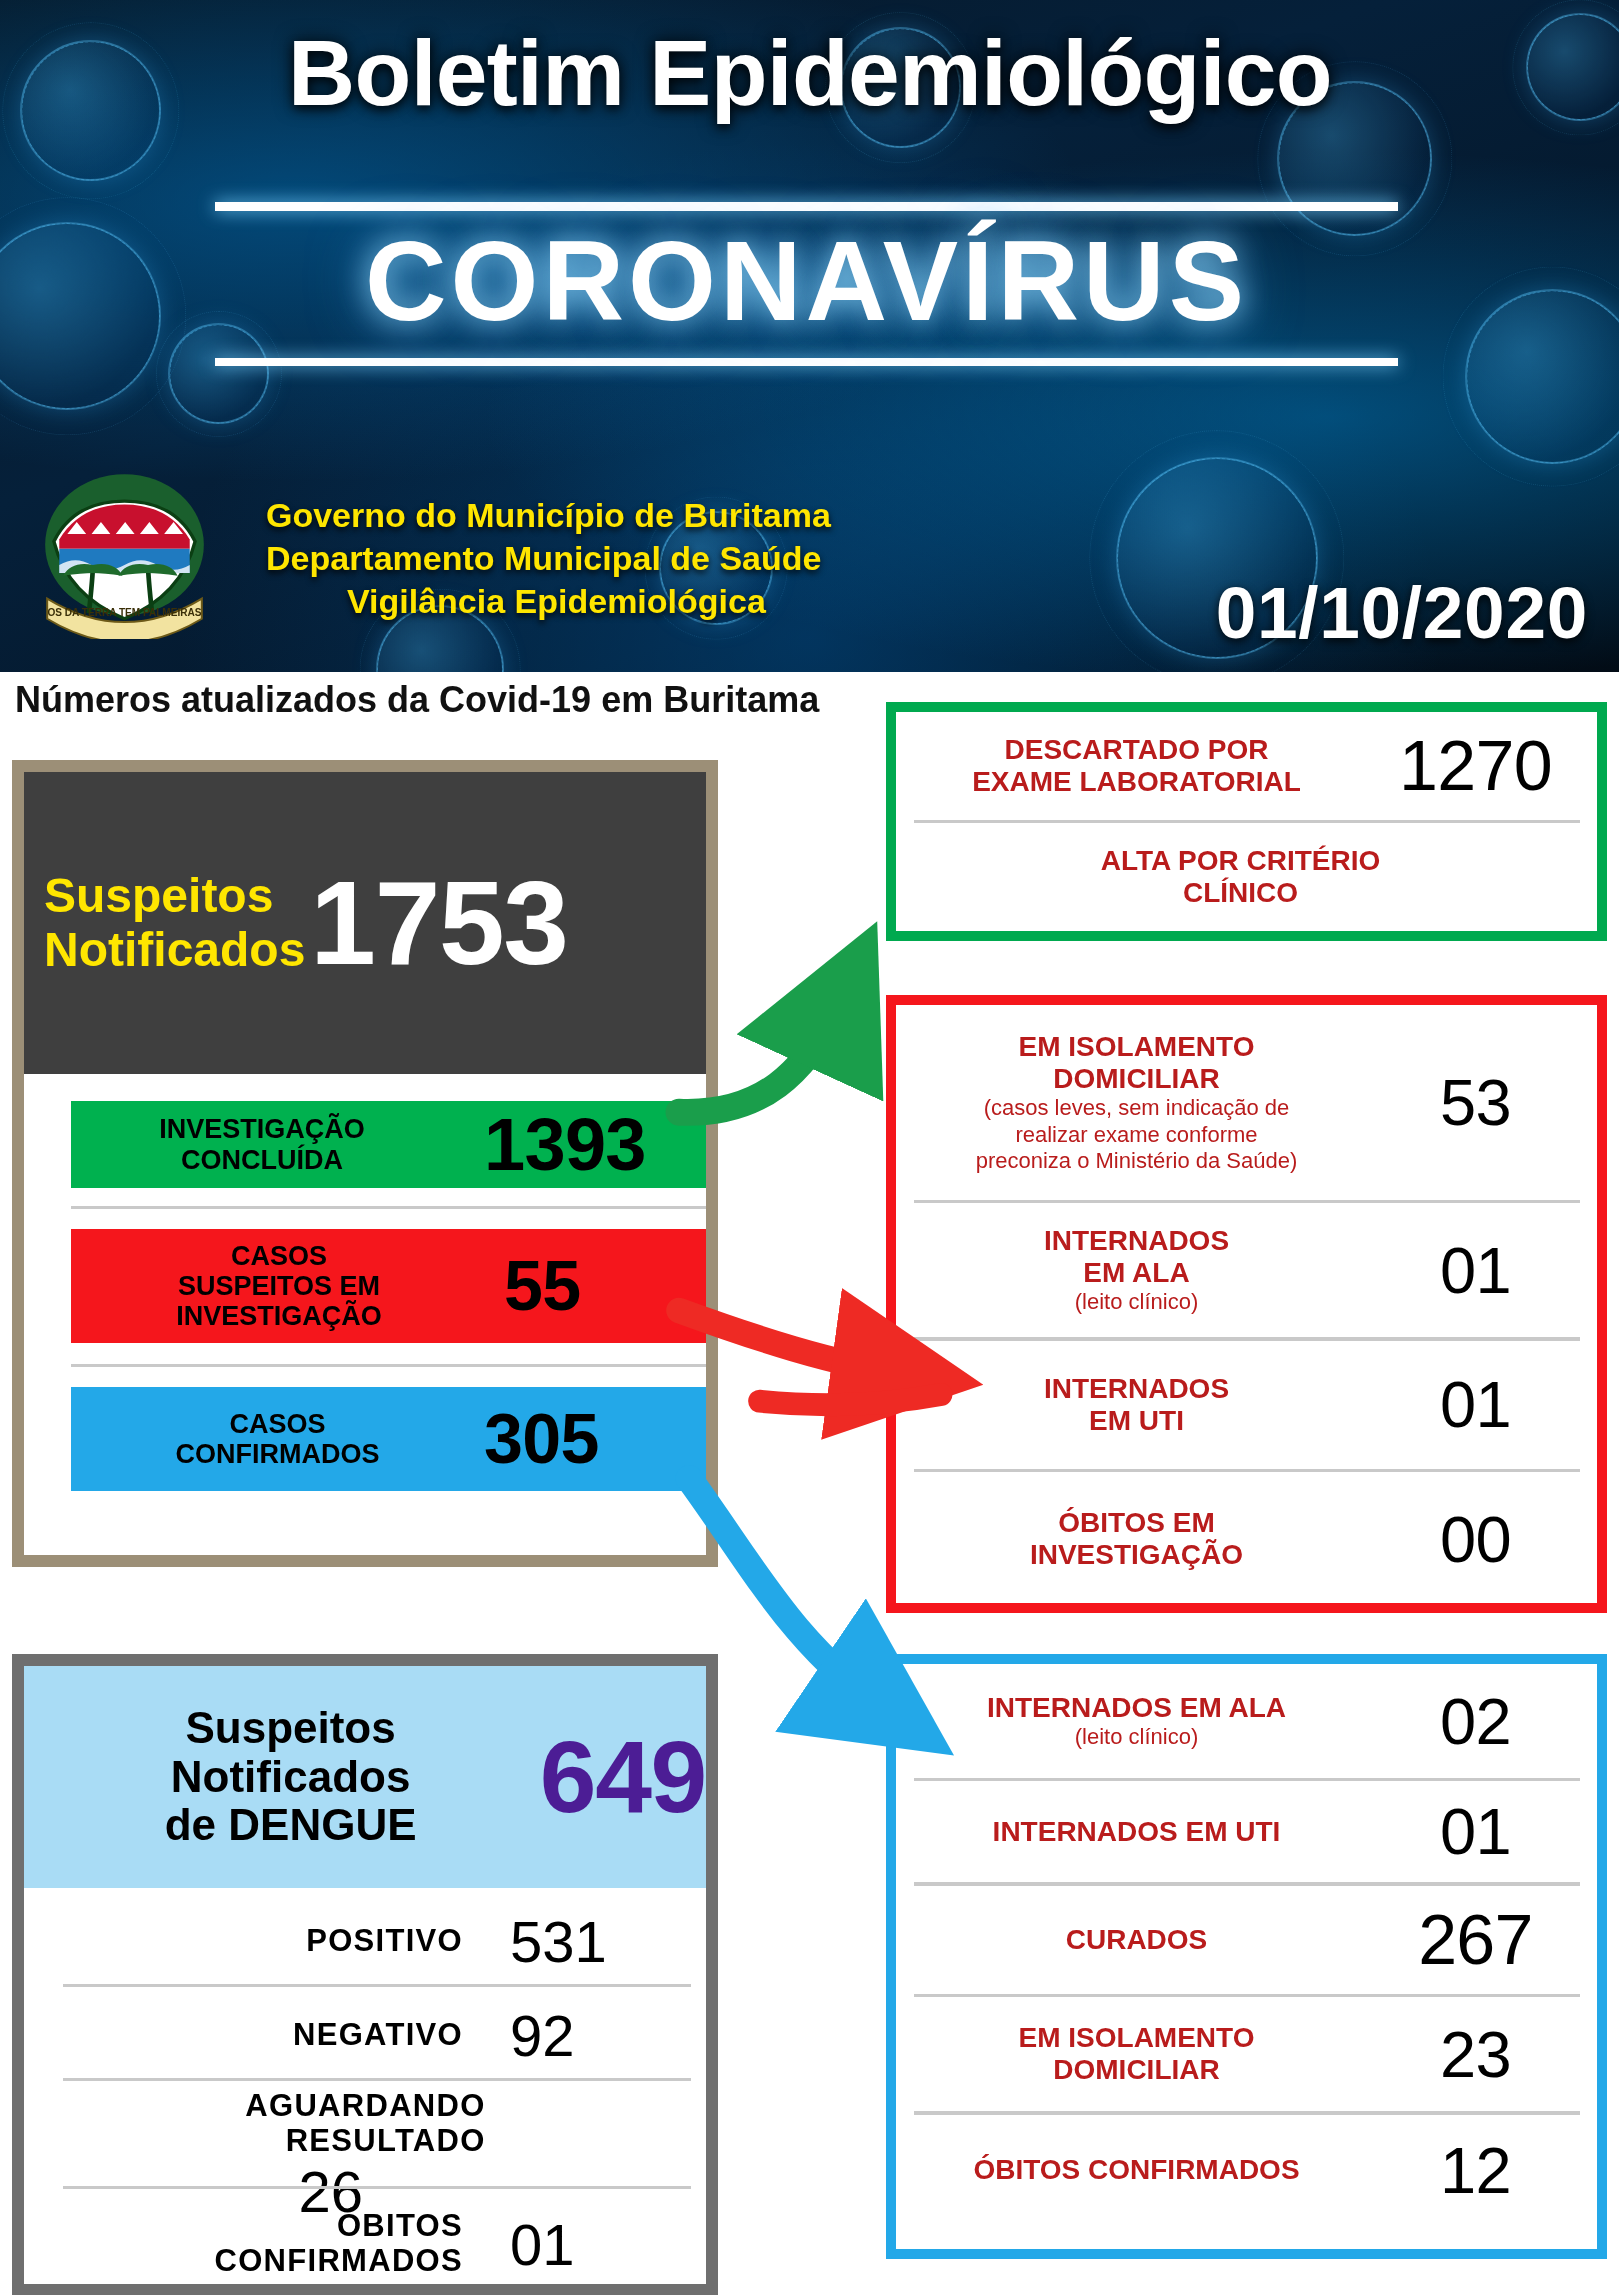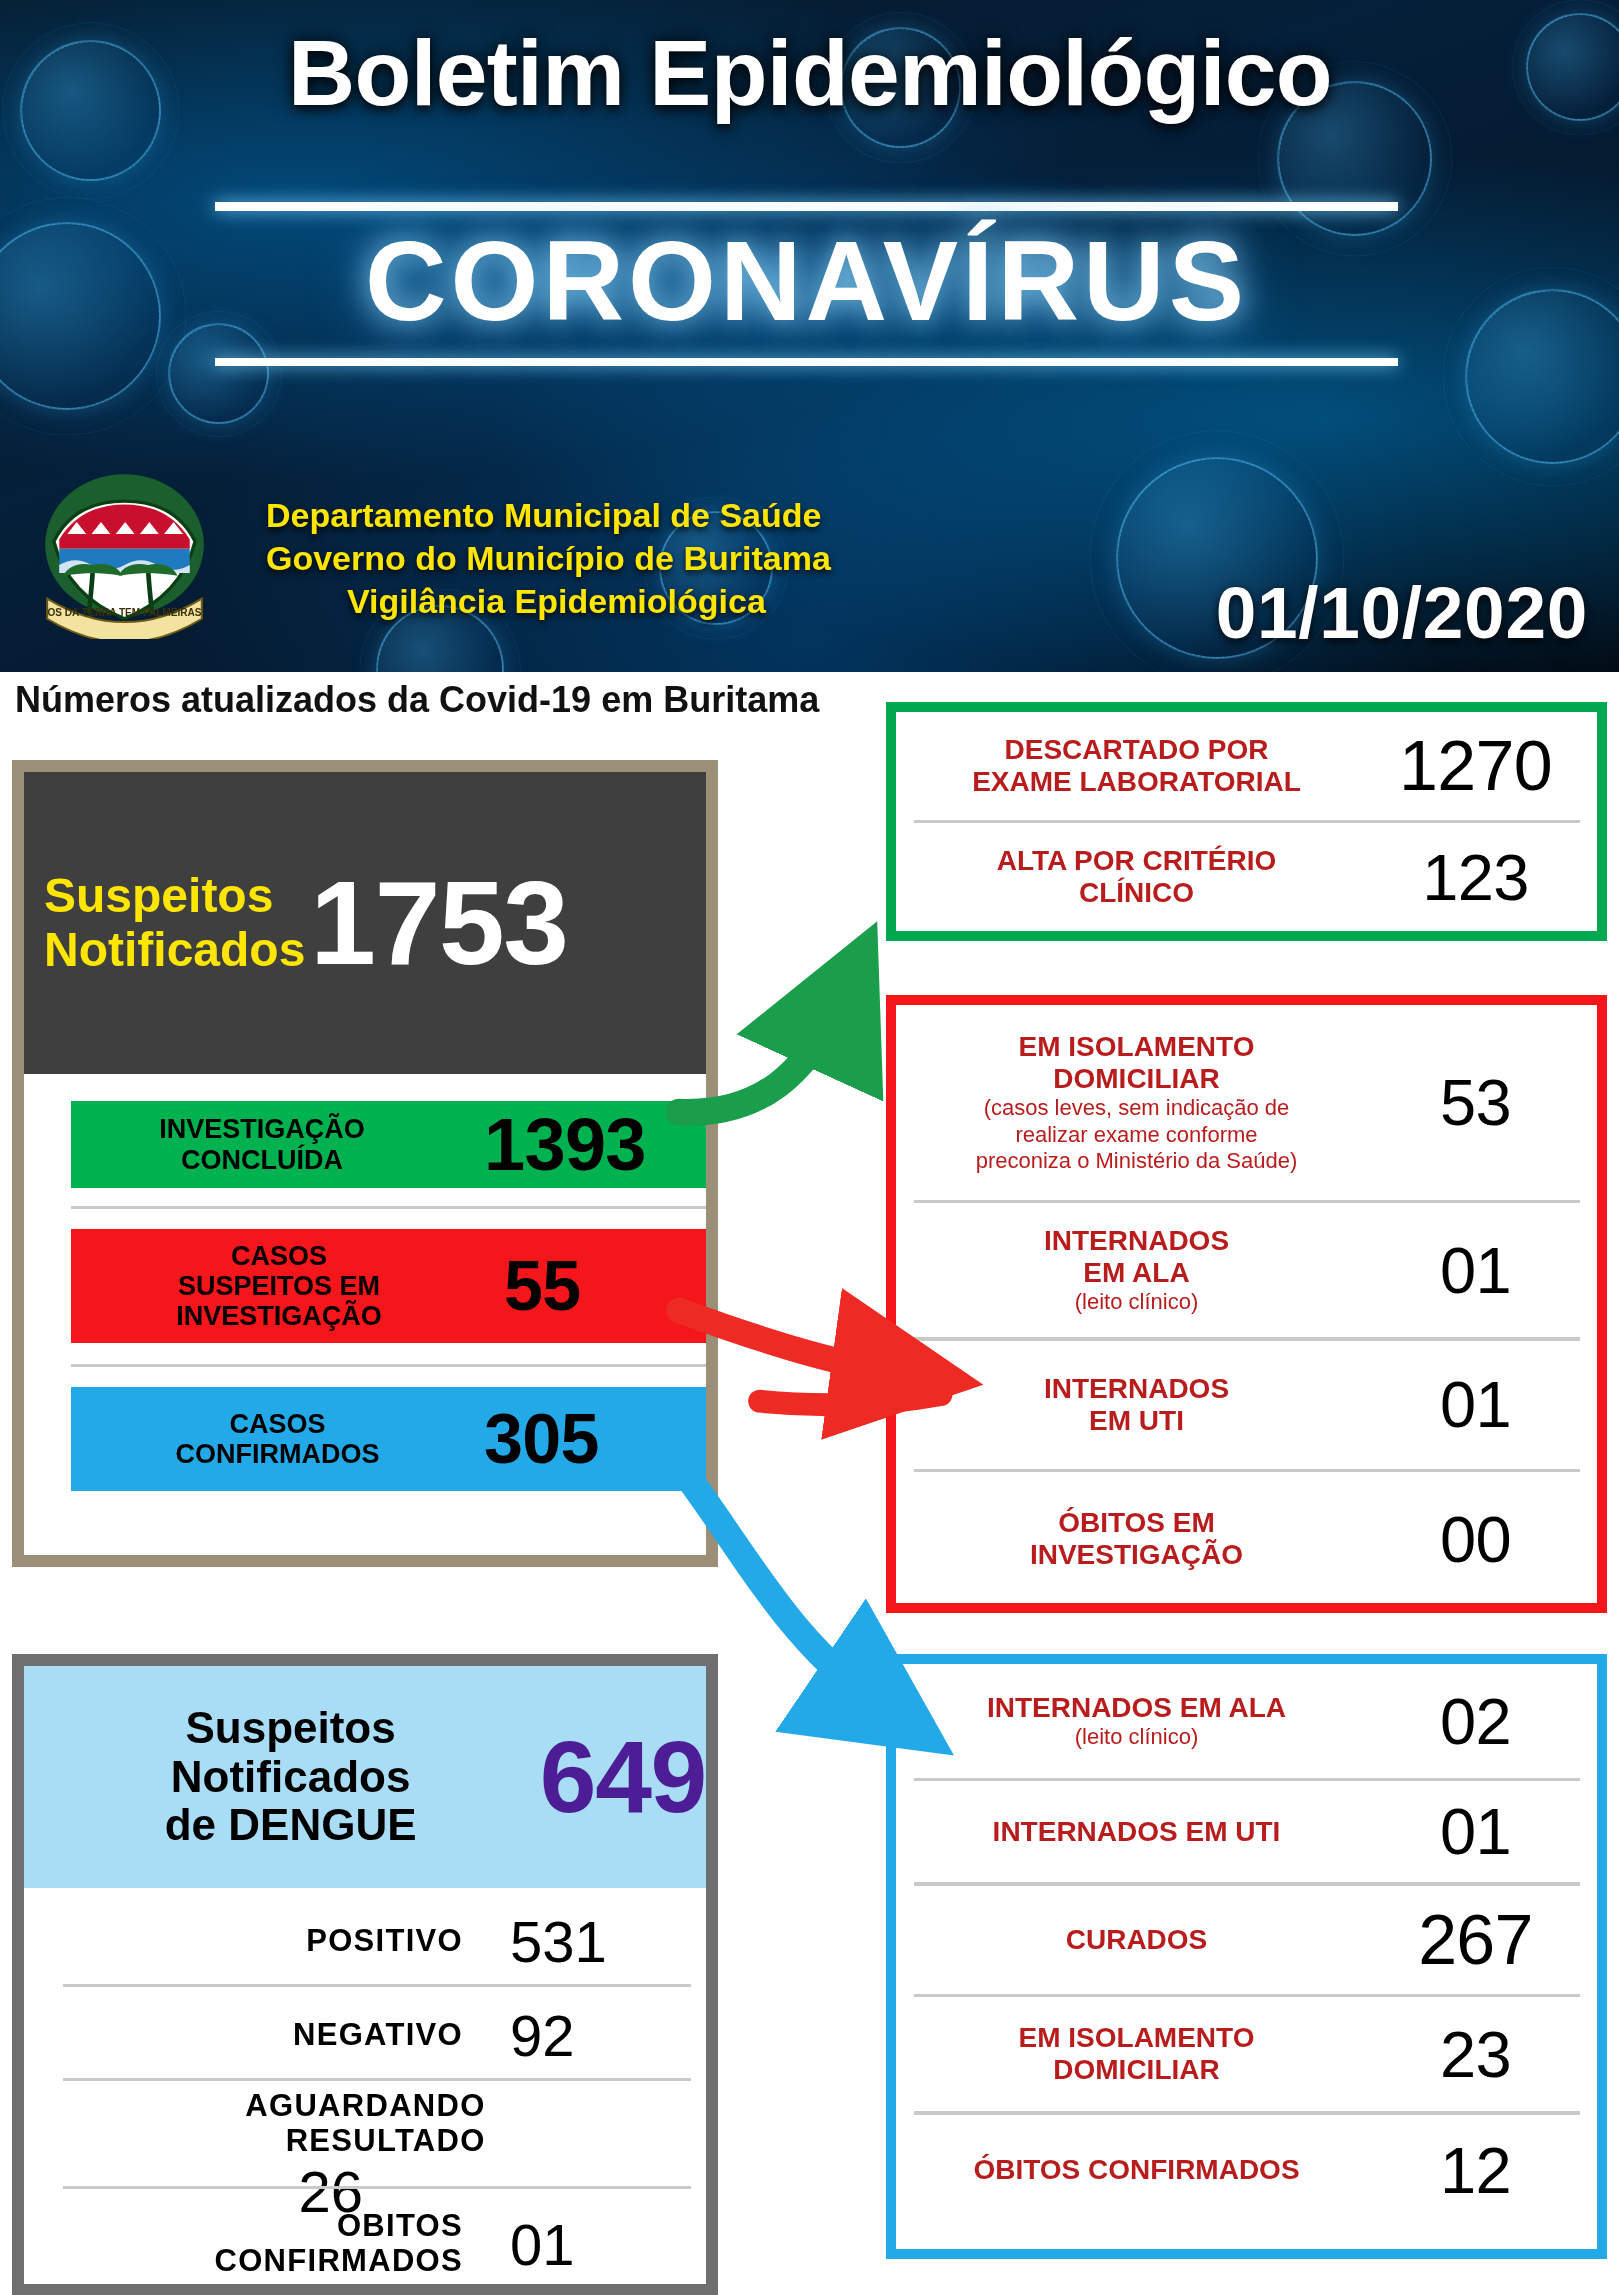--- a/index.html
+++ b/index.html
@@ -321,22 +321,22 @@
       <path d="M48 150 q24 -14 48 0 q24 14 49 0 q24 -14 49 0 q24 14 48 0 l0 12 l-194 0 z" fill="#ffffff" opacity="0.8"></path>
       <path d="M92 222 q6 -56 6 -72" stroke="#0b3f13" stroke-width="7" fill="none"></path>
       <path d="M98 150 q-32 -6 -44 16 q28 -4 44 -4 z M98 150 q32 -6 44 16 q-28 -4 -44 -4 z" fill="#1f6b2c"></path>
       <path d="M186 222 q-6 -56 -6 -72" stroke="#0b3f13" stroke-width="7" fill="none"></path>
       <path d="M180 150 q-32 -6 -44 16 q28 -4 44 -4 z M180 150 q32 -6 44 16 q-28 -4 -44 -4 z" fill="#1f6b2c"></path>
       <path d="M30 200 q115 70 230 0 l0 30 q-115 70 -230 0 z" fill="#f2e3a0" stroke="#6d5a18" stroke-width="3"></path>
       <text x="145" y="226" font-family="Liberation Sans, sans-serif" font-size="15" font-weight="bold" fill="#3a2f08" text-anchor="middle">OS DA TERRA TEM PALMEIRAS</text>
     </svg>
 
     <div class="gov-block">
+      <div>Governo do Município de Buritama</div>
       <div>Departamento Municipal de Saúde</div>
-      <div>Governo do Município de Buritama</div>
       <div>Vigilância Epidemiológica</div>
     </div>
 
     <div class="date">01/10/2020</div>
   </div>
 
   <div class="subtitle">Números atualizados da Covid-19 em Buritama</div>
 
   <div class="covid-panel">
     <div class="suspeitos-box">
@@ -404,21 +404,20 @@
   <div class="rpanel" id="panel-green">
     <div class="rrow" style="height:108px;">
       <div class="rlbl">DESCARTADO POR
 EXAME LABORATORIAL</div>
       <div class="rval" style="font-size:70px;">1270</div>
     </div>
     <div class="rsep"></div>
     <div class="rrow" style="height:108px;">
       <div class="rlbl">ALTA POR CRITÉRIO
 CLÍNICO</div>
-      <div class="rval">123</div>
     </div>
   </div>
 
   <div class="rpanel" id="panel-red">
     <div class="rrow" style="height:195px;">
       <div class="rlbl">
         <span>EM ISOLAMENTO
 DOMICILIAR</span>
         <span class="rsub">(casos leves, sem indicação de
 realizar exame conforme

